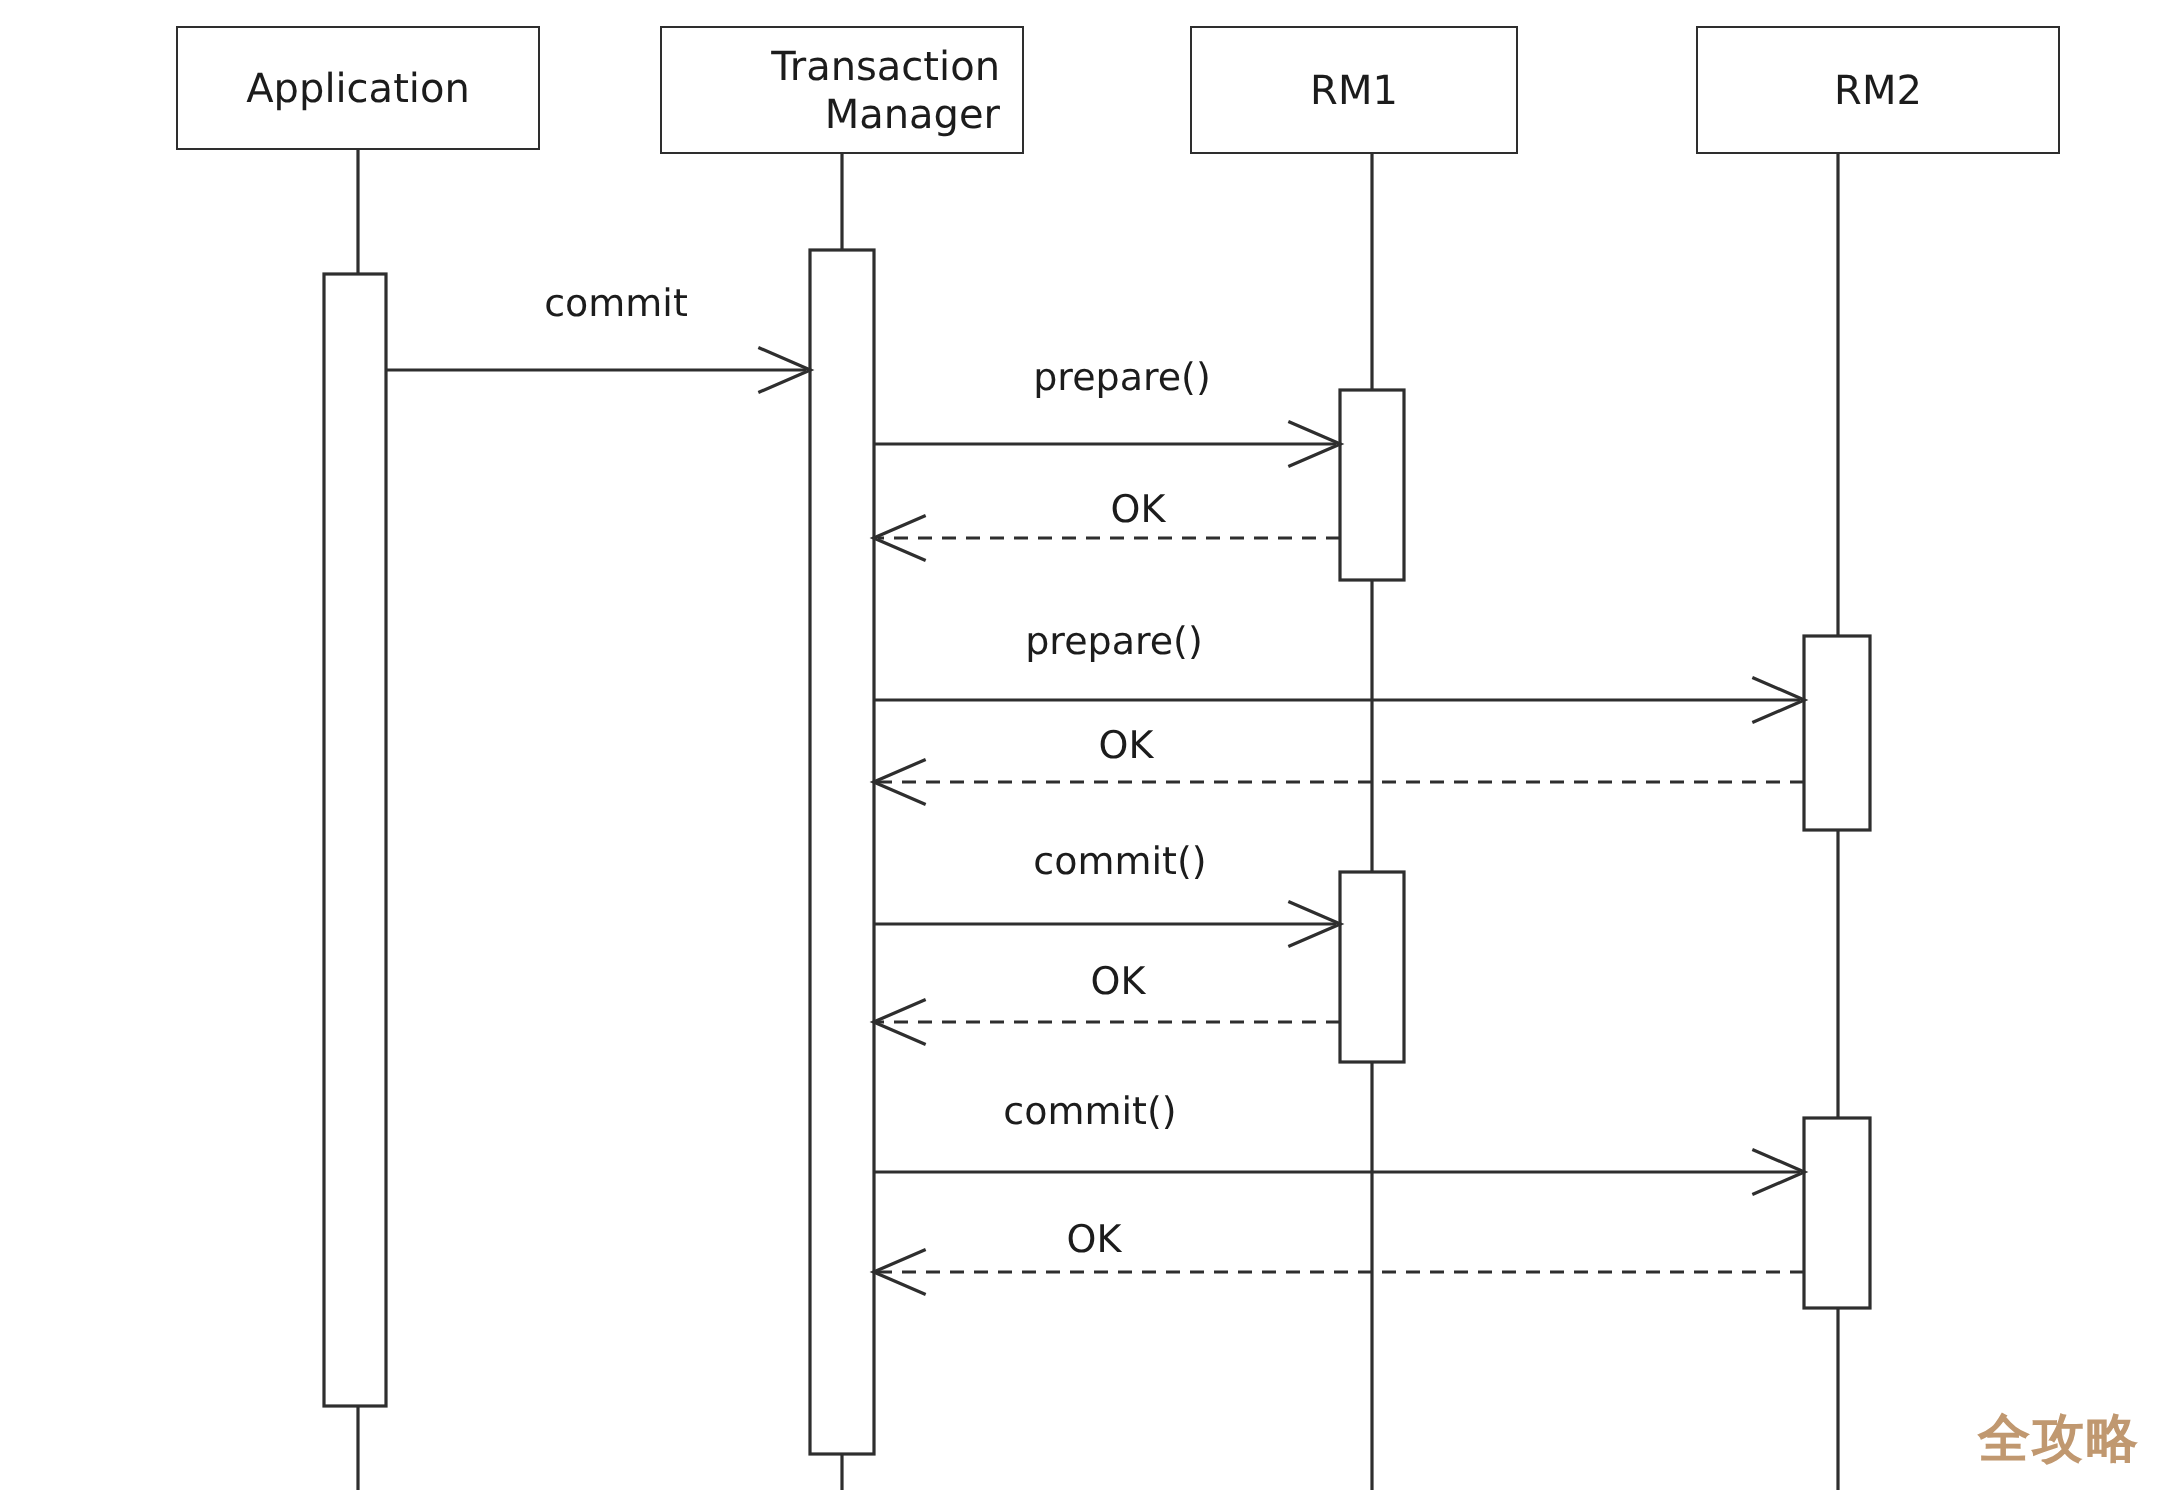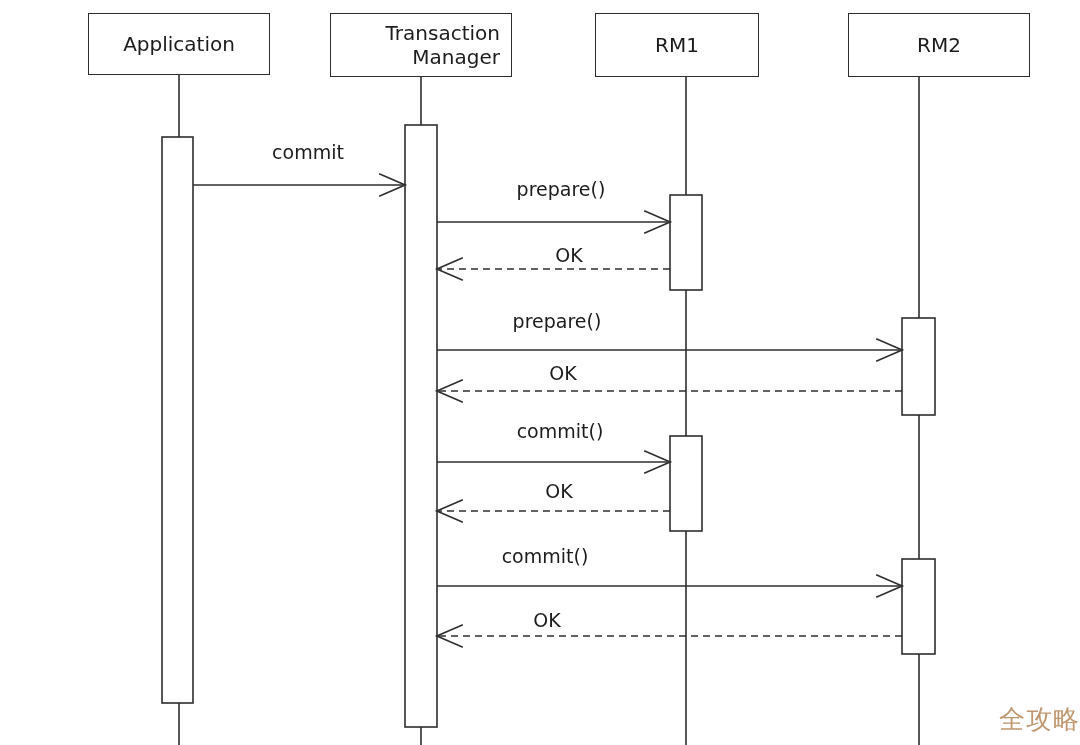--- a/index.html
+++ b/index.html
@@ -41,24 +41,24 @@
   .msg-label {
     position: absolute;
     transform: translateX(-50%);
     font-size: 19px;
     white-space: nowrap;
     color: #1c1c1c;
     margin-left: 12px;
   }
   .watermark {
     position: absolute;
-    right: 0;
+    right: 10px;
     bottom: 8px;
     font-size: 26px;
-    font-weight: normal;
+    font-weight: bold;
     letter-spacing: 1px;
     color: #c09870;
   }
 </style>
 </head>
 <body>
 
 <div class="canvas">
 
   <svg class="layer" width="1080" height="745" viewBox="0 0 1080 745">

